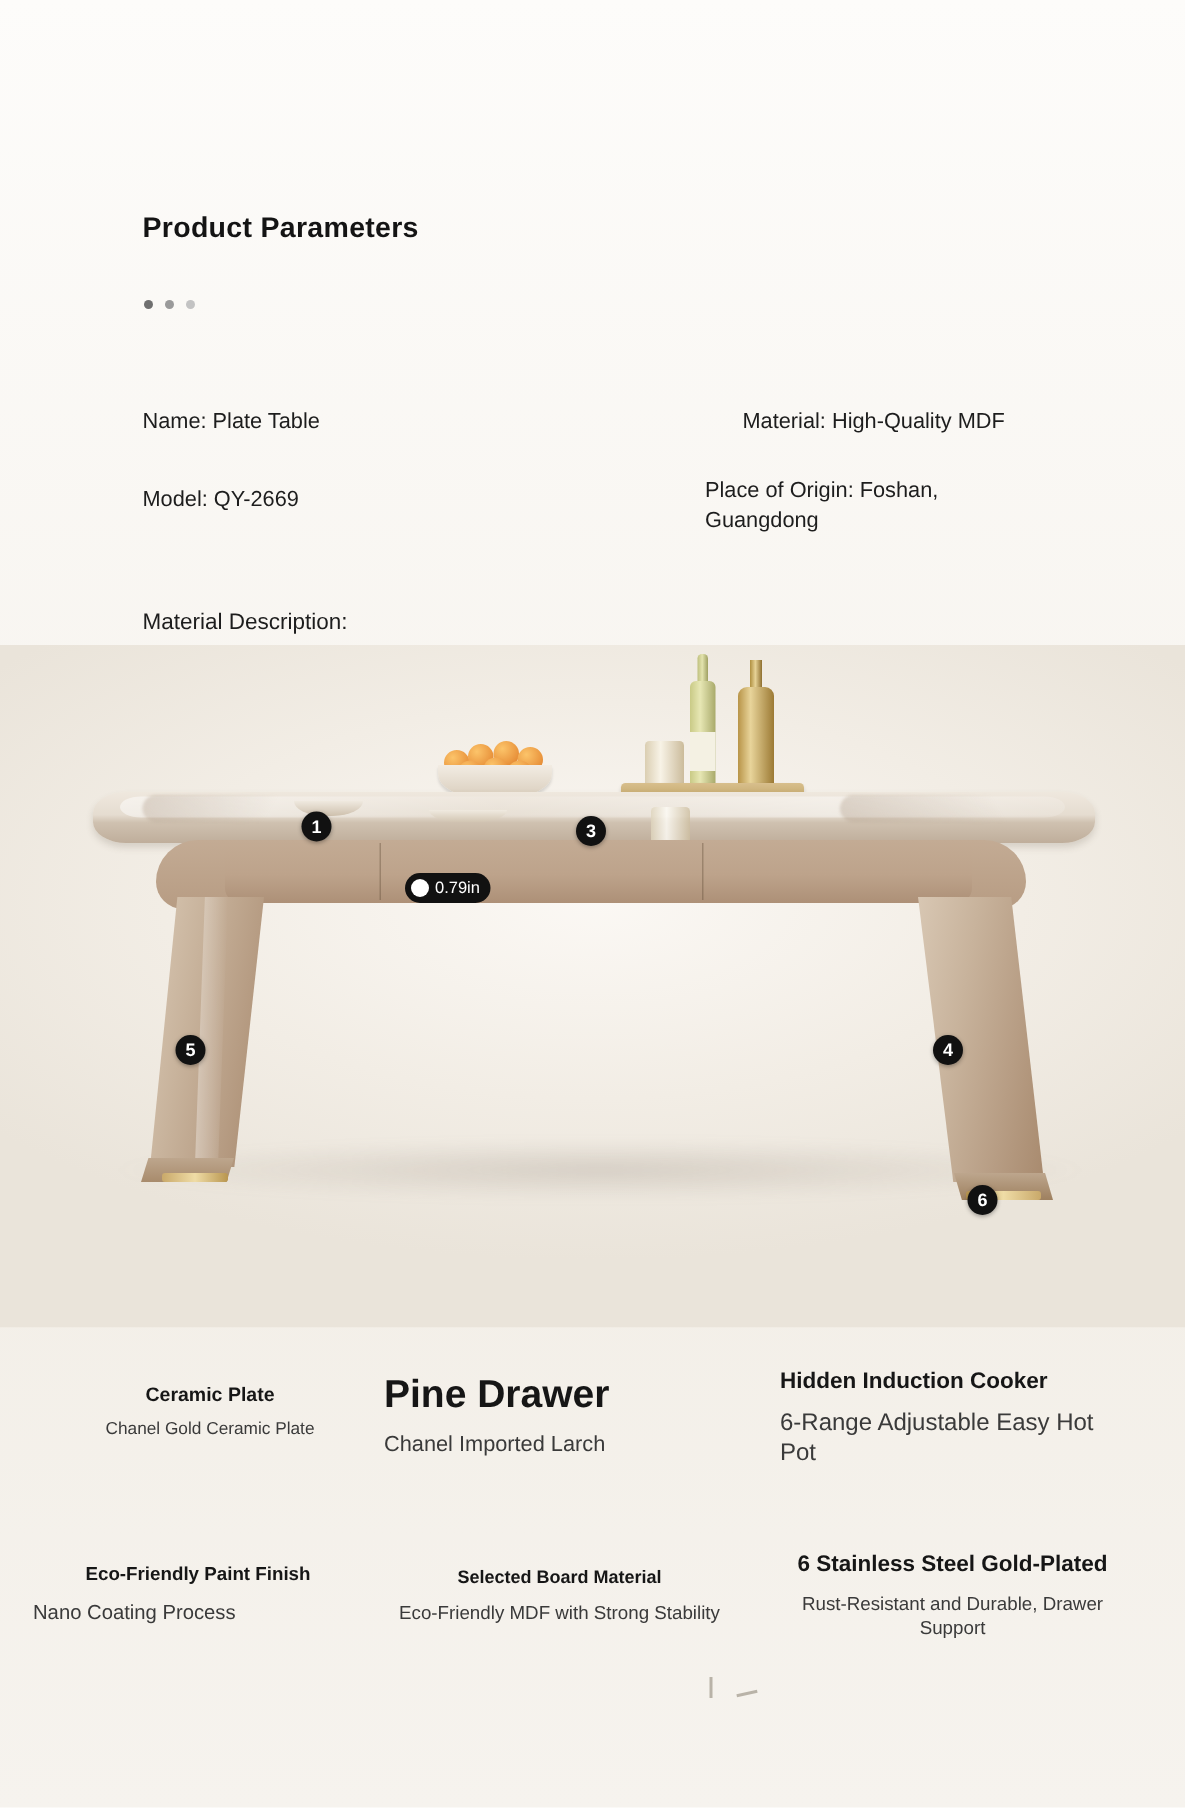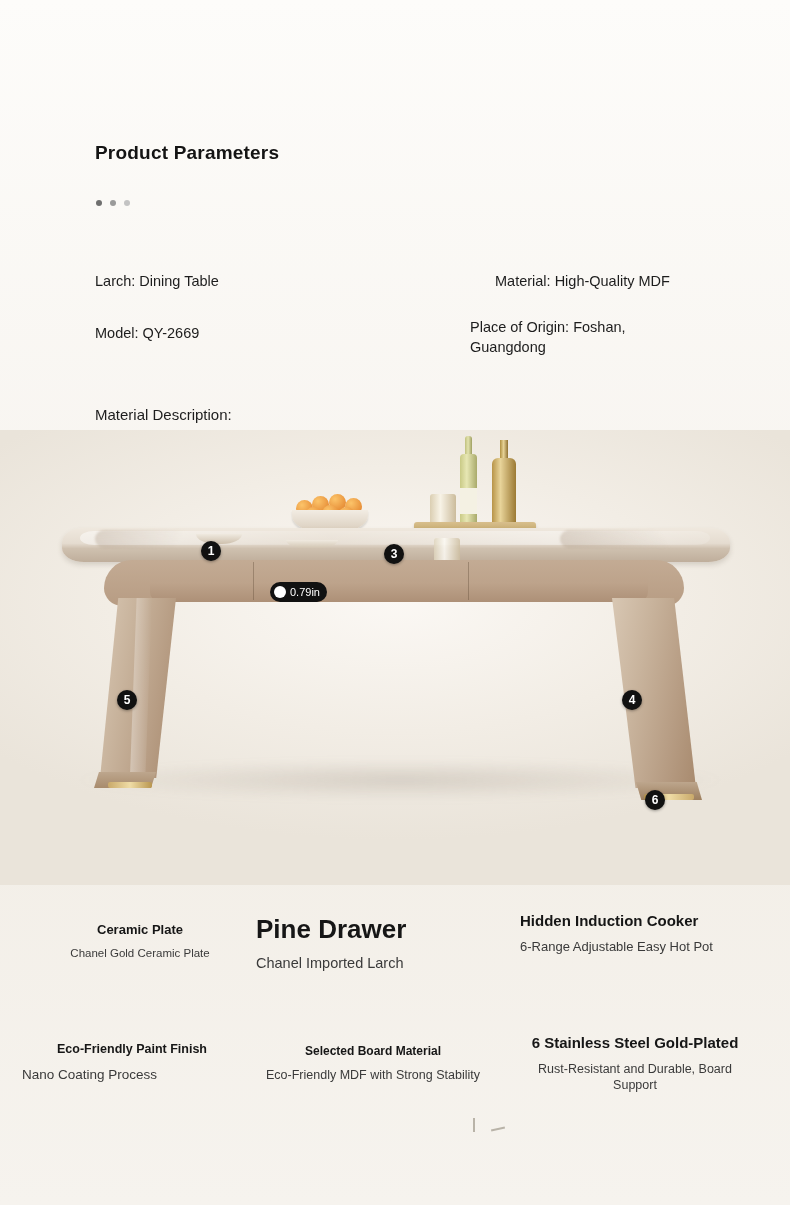--- a/index.html
+++ b/index.html
@@ -331,21 +331,21 @@
   .f1 { left: 40px;  top: 32px;  width: 200px; text-align: center; }
   .f1 .feat-title { font-size: 13px; }
   .f1 .feat-sub   { font-size: 11.5px; }
 
   .f2 { left: 256px; top: 24px;  width: 230px; }
   .f2 .feat-title { font-size: 26px; }
   .f2 .feat-sub   { font-size: 14.5px; }
 
   .f3 { left: 520px; top: 22px;  width: 230px; }
   .f3 .feat-title { font-size: 15px; }
-  .f3 .feat-sub   { font-size: 13px; }
+  .f3 .feat-sub   { font-size: 16px; }
 
   .f4 { left: 22px;  top: 152px; width: 220px; }
   .f4 .feat-title { font-size: 12.5px; text-align: center; }
   .f4 .feat-sub   { font-size: 13.5px; }
 
   .f5 { left: 258px; top: 154px; width: 230px; text-align: center; }
   .f5 .feat-title { font-size: 12px; }
   .f5 .feat-sub   { font-size: 12.5px; }
 
   .f6 { left: 520px; top: 144px; width: 230px; text-align: center; }
@@ -371,21 +371,21 @@
 <body>
 
 <div class="page-title">Product Parameters</div>
 
 <div class="dots">
   <span class="dot d1"></span>
   <span class="dot d2"></span>
   <span class="dot d3"></span>
 </div>
 
-<div class="spec spec-name">Larch: Dining Table</div>
+<div class="spec spec-name">Name: Plate Table</div>
 <div class="spec spec-model">Model: QY-2669</div>
 <div class="spec spec-mat">Material: High-Quality MDF</div>
 <div class="spec spec-origin">Place of Origin: Foshan, Guangdong</div>
 <div class="spec spec-desc">Material Description:</div>
 
 <div class="hero">
   <div class="hero-bg"></div>
   <div class="floor-shadow"></div>
 
   <div class="bottle-wine-neck"></div>
@@ -462,20 +462,20 @@
     <div class="feat-sub">Nano Coating Process</div>
   </div>
 
   <div class="feat f5">
     <div class="feat-title">Selected Board Material</div>
     <div class="feat-sub">Eco-Friendly MDF with Strong Stability</div>
   </div>
 
   <div class="feat f6">
     <div class="feat-title">6 Stainless Steel Gold-Plated</div>
-    <div class="feat-sub">Rust-Resistant and Durable, Board Support</div>
+    <div class="feat-sub">Rust-Resistant and Durable, Drawer Support</div>
   </div>
 </div>
 
 <div class="bottom-marks">
   <span class="bm1"></span>
   <span class="bm2"></span>
 </div>
 
 </body></html>

